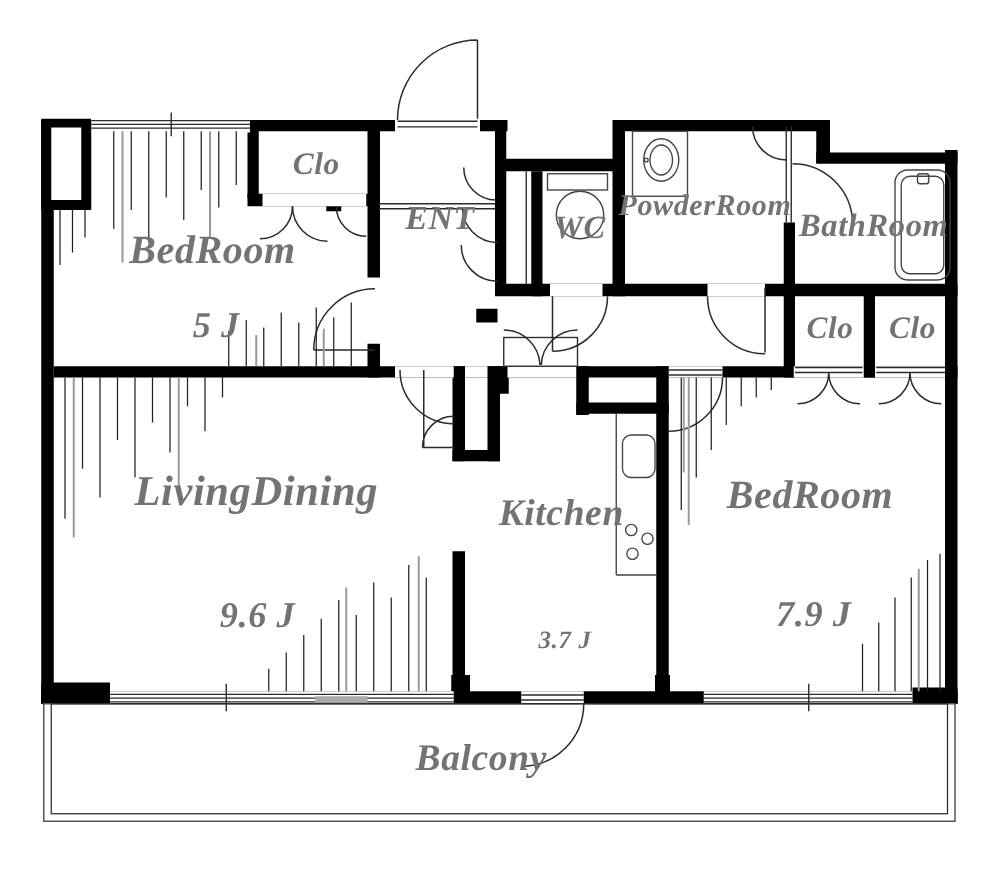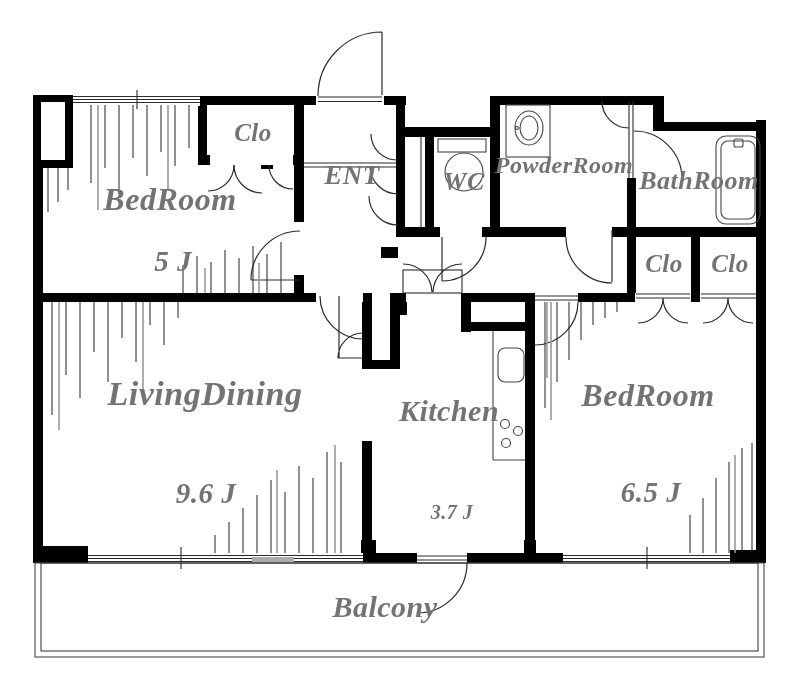--- a/index.html
+++ b/index.html
@@ -172,16 +172,16 @@
   <div class="lbl lbl-wc">WC</div>
   <div class="lbl lbl-powder">PowderRoom</div>
   <div class="lbl lbl-bath">BathRoom</div>
   <div class="lbl lbl-clo-a">Clo</div>
   <div class="lbl lbl-clo-b">Clo</div>
   <div class="lbl lbl-living">LivingDining</div>
   <div class="lbl lbl-living-sz">9.6 J</div>
   <div class="lbl lbl-kitchen">Kitchen</div>
   <div class="lbl lbl-kitchen-sz">3.7 J</div>
   <div class="lbl lbl-bedroom-right">BedRoom</div>
-  <div class="lbl lbl-bedroom-right-sz">6.5 J</div>
+  <div class="lbl lbl-bedroom-right-sz">7.9 J</div>
   <div class="lbl lbl-balcony">Balcony</div>
 
 </div>
 
 </body></html>

